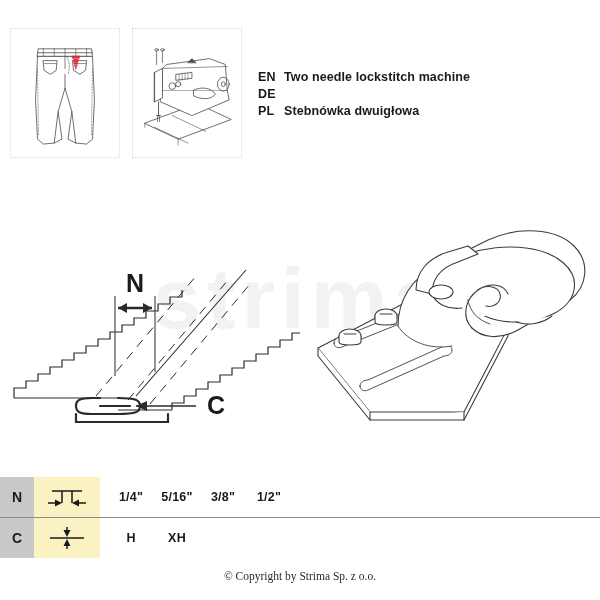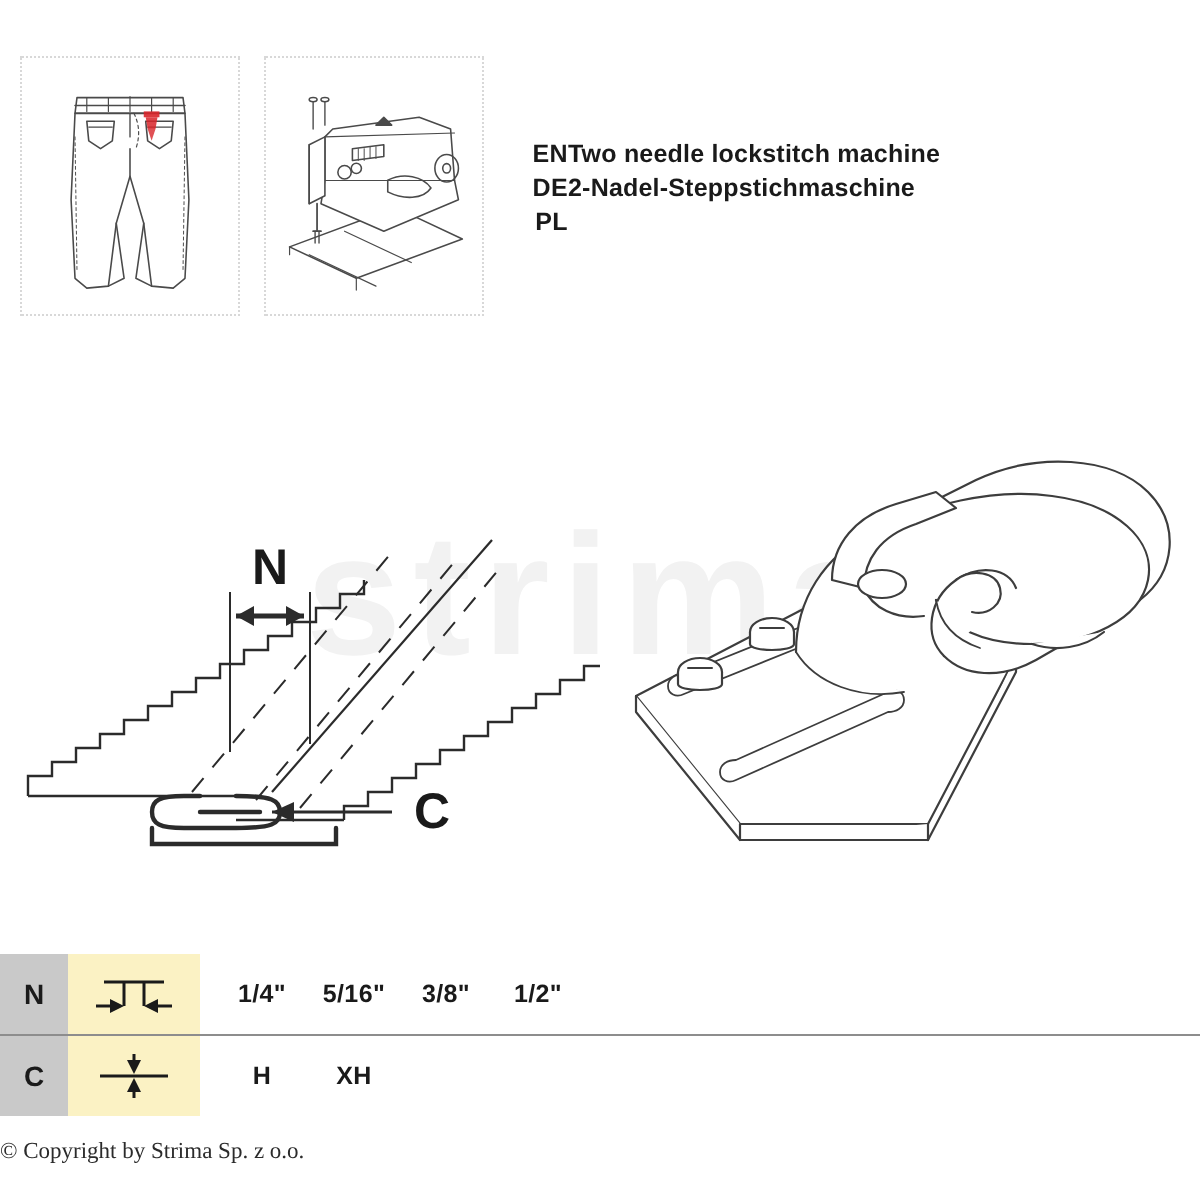--- a/index.html
+++ b/index.html
@@ -51,21 +51,20 @@
     align-items:baseline;
     margin-bottom:3px;
     font-size:12.5px;
     color:#1a1a1a;
   }
   .langcode{
     font-weight:700;
     width:26px;
     flex:none;
     letter-spacing:.2px;
-    text-align:right;
   }
   .langtext{font-weight:700;letter-spacing:.1px;}
 
   
   .figures{position:absolute;left:0;top:200px;width:600px;height:250px;z-index:2;}
   .fig-seam{position:absolute;left:0;top:0;width:310px;height:230px;}
   .fig-folder{position:absolute;left:312px;top:0;width:288px;height:225px;}
   .figures svg{display:block;width:100%;height:100%;}
 
   
@@ -103,20 +102,21 @@
     color:#1a1a1a;
     text-align:center;
     letter-spacing:.2px;
   }
   .spec-row.n .val{width:46px;}
   .spec-row.c .val{width:46px;}
 
   
   .footer{
     position:absolute;left:0;top:570px;width:600px;
+    text-align:center;
     font-family:"Liberation Serif",serif;
     font-size:11.5px;
     color:#2b2b2b;
     z-index:2;
   }
 </style>
 </head>
 <body>
 
 <div class="page">
@@ -201,24 +201,24 @@
       </svg>
     </div>
 
     <div class="langblock">
       <div class="langrow">
         <span class="langcode">EN</span>
         <span class="langtext">Two needle lockstitch machine</span>
       </div>
       <div class="langrow">
         <span class="langcode">DE</span>
-        <span class="langtext">2-Nadel-Steppstichmaschine</span>
       </div>
       <div class="langrow">
         <span class="langcode">PL</span>
+        <span class="langtext">Stebnówka dwuigłowa</span>
       </div>
     </div>
   </div>
 
   <div class="figures">
 
     <div class="fig-seam">
       <svg viewBox="0 0 310 230" xmlns="http://www.w3.org/2000/svg">
         <g fill="none" stroke="#2b2b2b" stroke-width="1.2" stroke-linejoin="miter" stroke-linecap="butt">
 

